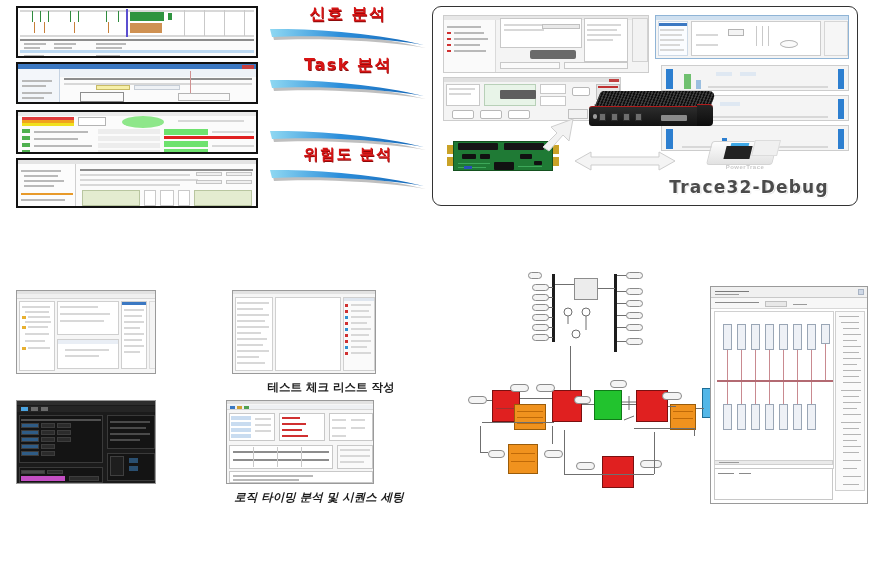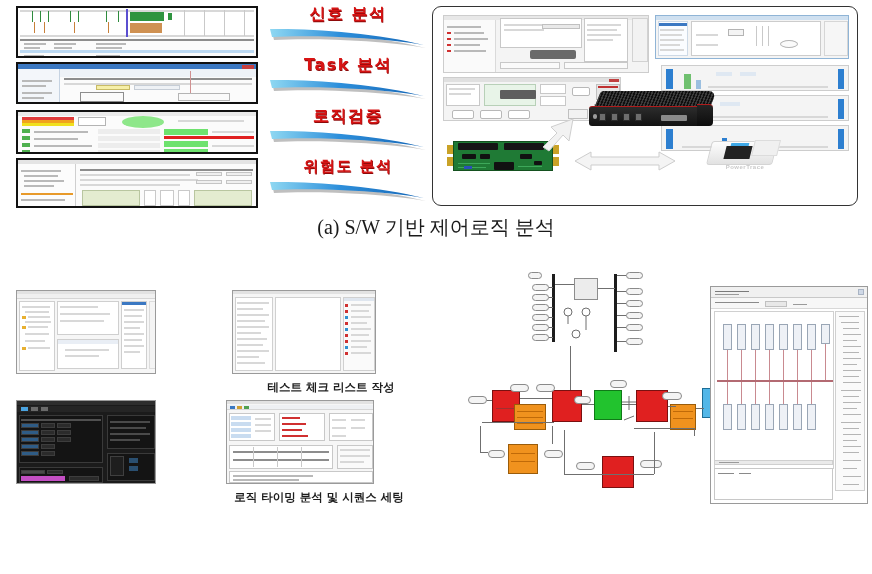--- a/index.html
+++ b/index.html
@@ -41,21 +41,21 @@
   .orangeblob { position:absolute; background:#cf9152; }
 
   
   .tbar { position:absolute; left:0; right:0; top:0; height:5px; background:#cfe0f2; }
   .tbar.blue { background:#3b78c2; }
   .ribbon { position:absolute; left:0; right:0; height:8px; background:#eef2f7; }
 
   
   .label-col { position:absolute; left:266px; top:4px; width:164px; height:204px; }
   .label-row { position:absolute; left:0; width:164px; height:51px; }
-  .lr1{top:0;} .lr2{top:51px;} .lr3{top:102px;} .lr4{top:153px;}
+  .lr1{top:0;} .lr2{top:51px;} .lr3{top:102px;} .lr4{top:141px;}
   .ktext {
     position:absolute; left:0; right:0; top:0;
     text-align:center; color:#d81414;
     font-family:"DejaVu Sans", sans-serif;
     font-weight:700; font-size:16px; letter-spacing:1.5px;
     text-shadow: 0.6px 0.6px 0 #8e0a0a;
     white-space:nowrap;
   }
   .swoosh { position:absolute; left:2px; top:22px; width:158px; height:22px; }
 
@@ -304,21 +304,20 @@
               <linearGradient id="sw2" x1="0" y1="0" x2="1" y2="0">
             <stop offset="0" stop-color="#8fd8f2"></stop>
                 <stop offset="0.45" stop-color="#2d8fdb"></stop>
                 <stop offset="1" stop-color="#1565b5"></stop>
           </linearGradient>
             </defs>
         </svg>
       </div>
 
       <div class="label-row lr3">
-        <div class="ktext">로직검증</div>
         <svg class="swoosh" viewBox="0 0 158 22">
           <path d="M2 3 C40 2, 110 7, 156 19 C108 11, 44 9, 4 11 Z" fill="#a9a9a9" opacity="0.75" transform="translate(2,3)"></path>
           <path d="M2 3 C40 2, 110 7, 156 19 C108 11, 44 9, 4 11 Z" fill="url(#sw3)"></path>
           <defs>
               <linearGradient id="sw3" x1="0" y1="0" x2="1" y2="0">
             <stop offset="0" stop-color="#8fd8f2"></stop>
                 <stop offset="0.45" stop-color="#2d8fdb"></stop>
                 <stop offset="1" stop-color="#1565b5"></stop>
           </linearGradient>
             </defs>
@@ -466,30 +465,30 @@
         </div>
       </div>
 
       <div class="pt-device">
         <div class="pt-body"></div>
         <div class="pt-dark"></div>
         <div class="pt-blue"></div>
         <div class="blk" style="left:50px; top:3px; width:26px; height:16px; background:#f0f0f0; border:1px solid #dcdcdc; transform:skewX(-14deg);"></div>
         <div class="pt-tag">PowerTrace</div>
       </div>
+      <div class="hw-label" style="left:236px; top:170px; width:160px; text-align:center; font-size:17px;">Trace32-Debug</div>
 
       <svg class="arrow-w" style="left:106px; top:104px; width:62px; height:42px;" viewBox="0 0 62 42">
         <polygon points="4,36 18,22 12,16 34,8 30,30 24,24 10,40" fill="#f2f2f2" stroke="#cfcfcf" stroke-width="1"></polygon>
       </svg>
       <svg class="arrow-w" style="left:140px; top:142px; width:104px; height:24px;" viewBox="0 0 104 24">
         <polygon points="2,12 18,3 18,8 86,8 86,3 102,12 86,21 86,16 18,16 18,21" fill="#f4f4f4" stroke="#cdcdcd" stroke-width="1"></polygon>
       </svg>
     </div>
 
-    <div class="caption" id="cap-a">(a) S/W 기반 제어로직 분석</div>
   </div>
 
   <div id="panel-b">
 
     <div class="b-shot" style="left:16px; top:18px; width:140px; height:84px;">
       <div class="blk" style="left:0; top:0; right:0; height:3px; background:#e2e2e2;"></div>
       <div class="blk" style="left:0; top:3px; right:0; height:5px; background:#f0f0f0; border-bottom:1px solid #d6d6d6;"></div>
       <div class="blk" style="left:2px; top:10px; width:36px; bottom:2px; background:#fff; border:1px solid #cfcfcf;"></div>
       <div class="ln lt" style="left:5px; top:15px; width:28px;"></div>
       <div class="ln lt" style="left:8px; top:20px; width:24px;"></div>
@@ -630,21 +629,21 @@
       <div class="vln" style="left:50px; top:46px; height:20px;"></div>
       <div class="vln" style="left:74px; top:46px; height:20px;"></div>
       <div class="blk" style="left:110px; top:44px; width:36px; height:24px; background:#fafafa; border:1px solid #c8c8c8;"></div>
       <div class="ln lt" style="left:113px; top:48px; width:30px;"></div>
       <div class="ln lt" style="left:113px; top:54px; width:30px;"></div>
       <div class="ln lt" style="left:113px; top:60px; width:24px;"></div>
       <div class="blk" style="left:2px; top:70px; width:144px; height:12px; background:#fff; border:1px solid #c8c8c8;"></div>
       <div class="ln" style="left:6px; top:74px; width:80px;"></div>
       <div class="ln" style="left:6px; top:78px; width:66px;"></div>
     </div>
-    <div class="b-lbl" style="left:194px; top:218px; width:250px;">로직 타이밍 분석 및 시퀀스 세팅</div>
+    <div class="b-lbl" style="left:194px; top:218px; width:250px;font-style:italic;">로직 타이밍 분석 및 시퀀스 세팅</div>
 
   </div>
 
   <div id="panel-c">
 
     <div style="position:absolute; left:0; top:0; width:256px; height:240px;">
 
       <div class="sl-bus" style="left:100px; top:6px; height:68px;"></div>
       <div class="sl-bus" style="left:162px; top:6px; height:78px;"></div>
 

